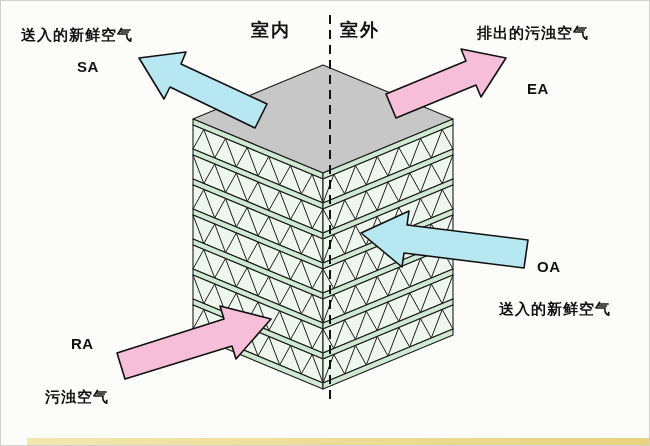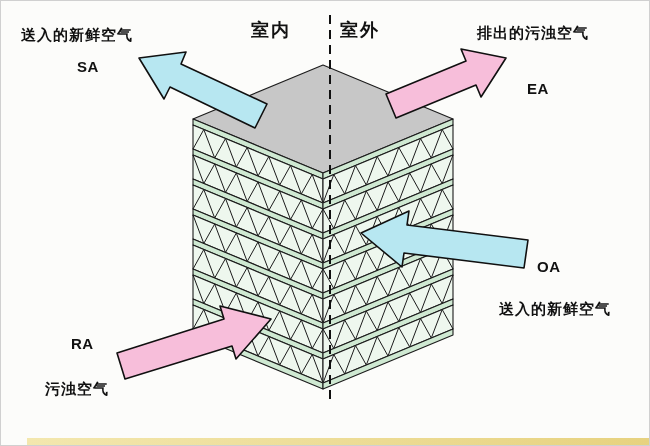--- a/index.html
+++ b/index.html
@@ -73,16 +73,16 @@
   <div class="lbl region" style="left:250px;top:20px">室内</div>
   <div class="lbl region" style="left:339px;top:20px">室外</div>
 
   <div class="lbl cn" style="left:476px;top:24px">排出的污浊空气</div>
   <div class="lbl code" style="left:526px;top:80px">EA</div>
 
   <div class="lbl code" style="left:536px;top:258px">OA</div>
   <div class="lbl cn" style="left:498px;top:300px">送入的新鲜空气</div>
 
   <div class="lbl code" style="left:70px;top:335px">RA</div>
-  <div class="lbl cn" style="left:44px;top:380px">污浊空气</div>
+  <div class="lbl cn" style="left:44px;top:388px">污浊空气</div>
 
   <div class="strip"></div>
 </div>
 
 </body></html>

